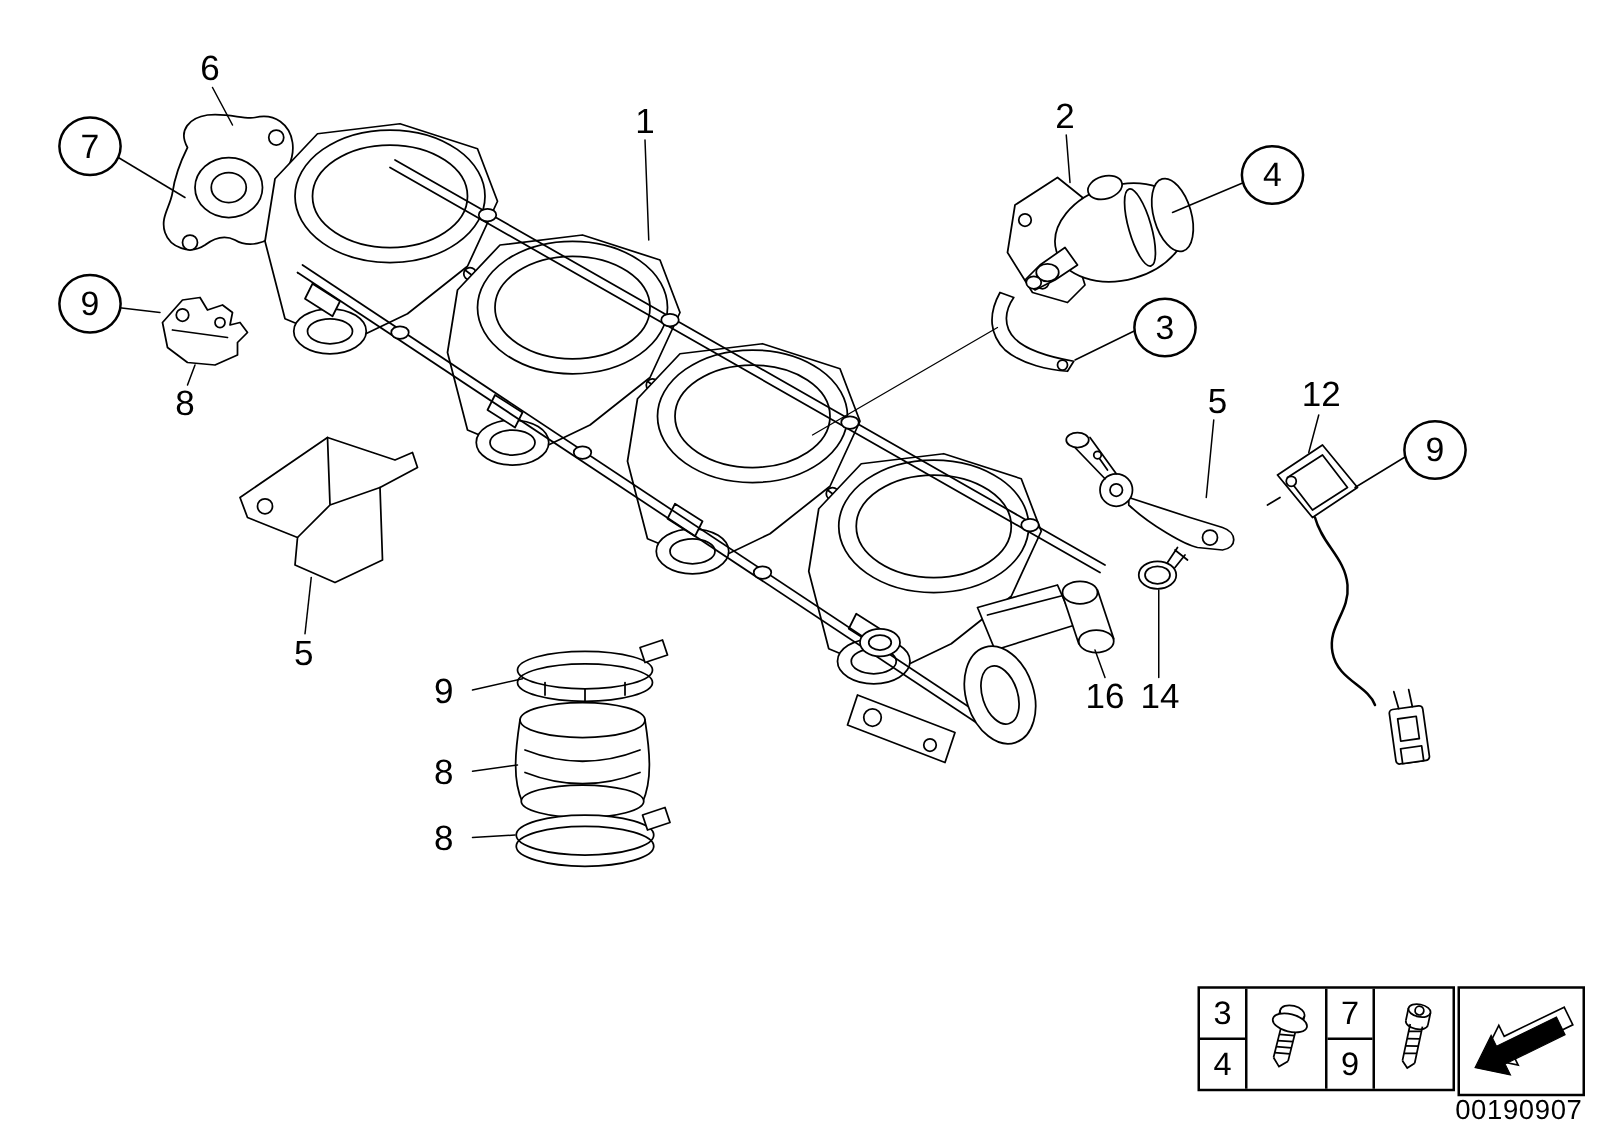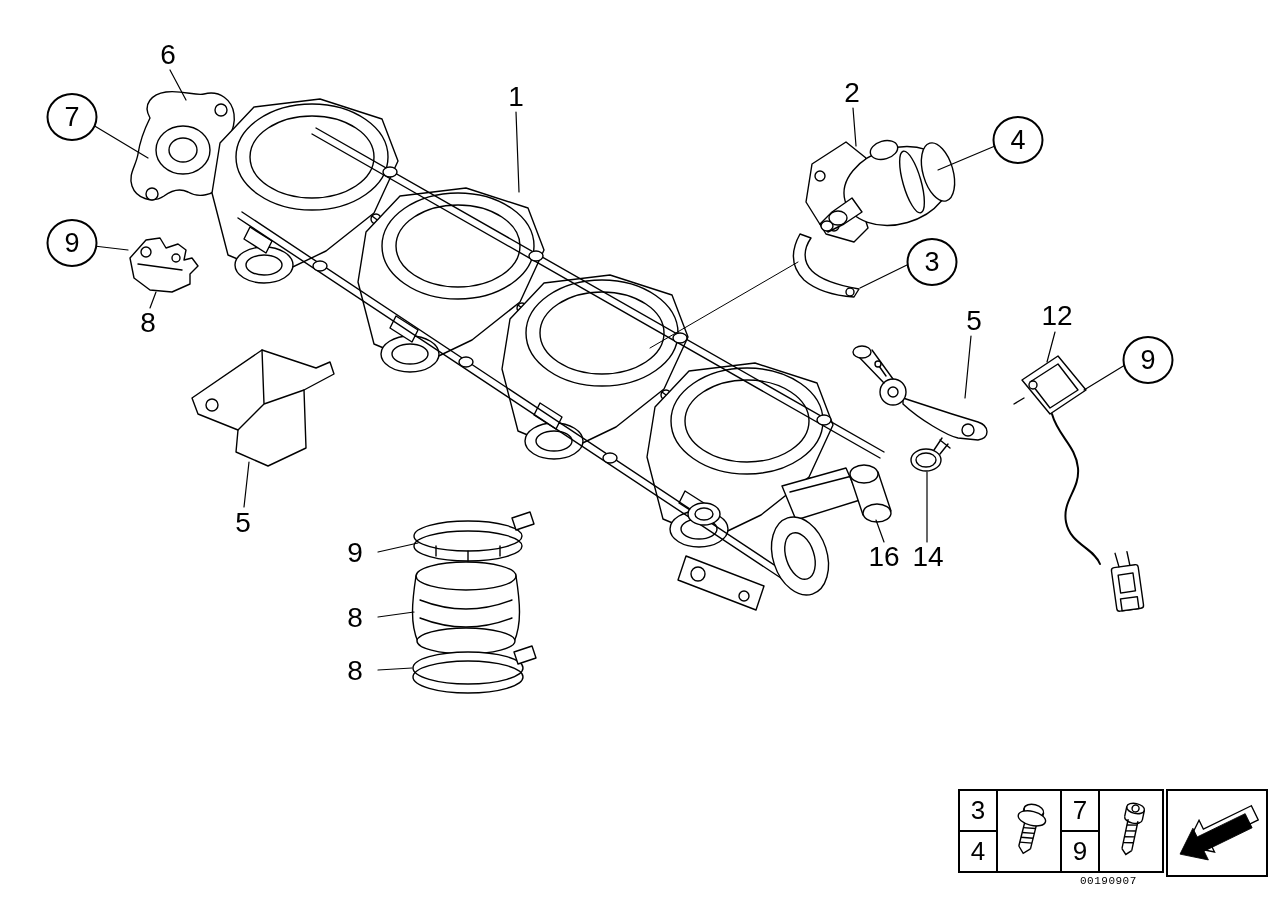--- a/index.html
+++ b/index.html
@@ -25,22 +25,22 @@
   .legend-cell + .legend-cell{border-left:2px solid #000;}
   .legend-nums{width:36px;display:flex;flex-direction:column;border-right:2px solid #000;}
   .legend-num{flex:1;display:flex;align-items:center;justify-content:center;font-size:26px;}
   .legend-num.top{border-bottom:2px solid #000;}
   .legend-icon{flex:1;display:flex;align-items:center;justify-content:center;}
   .arrow-box{
     position:absolute;left:1166px;top:789px;width:98px;height:84px;border:2px solid #000;
     display:flex;align-items:center;justify-content:center;background:#fff;cursor:pointer;
   }
   .image-id{
-    position:absolute;left:1080px;top:875px;width:186px;
-    font-size:11px;letter-spacing:.5px;font-family:Liberation Mono, monospace;
+    position:absolute;left:1080px;top:875px;width:186px;text-align:right;
+    font-size:22px;letter-spacing:.5px;
   }
 </style>
 </head>
 <body>
 
 <div class="stage">
 
   <svg class="drawing" width="1287" height="910" viewBox="0 0 1287 910" stroke="#000" stroke-width="1.4" fill="none" stroke-linejoin="round" stroke-linecap="round">
 
     <defs>

